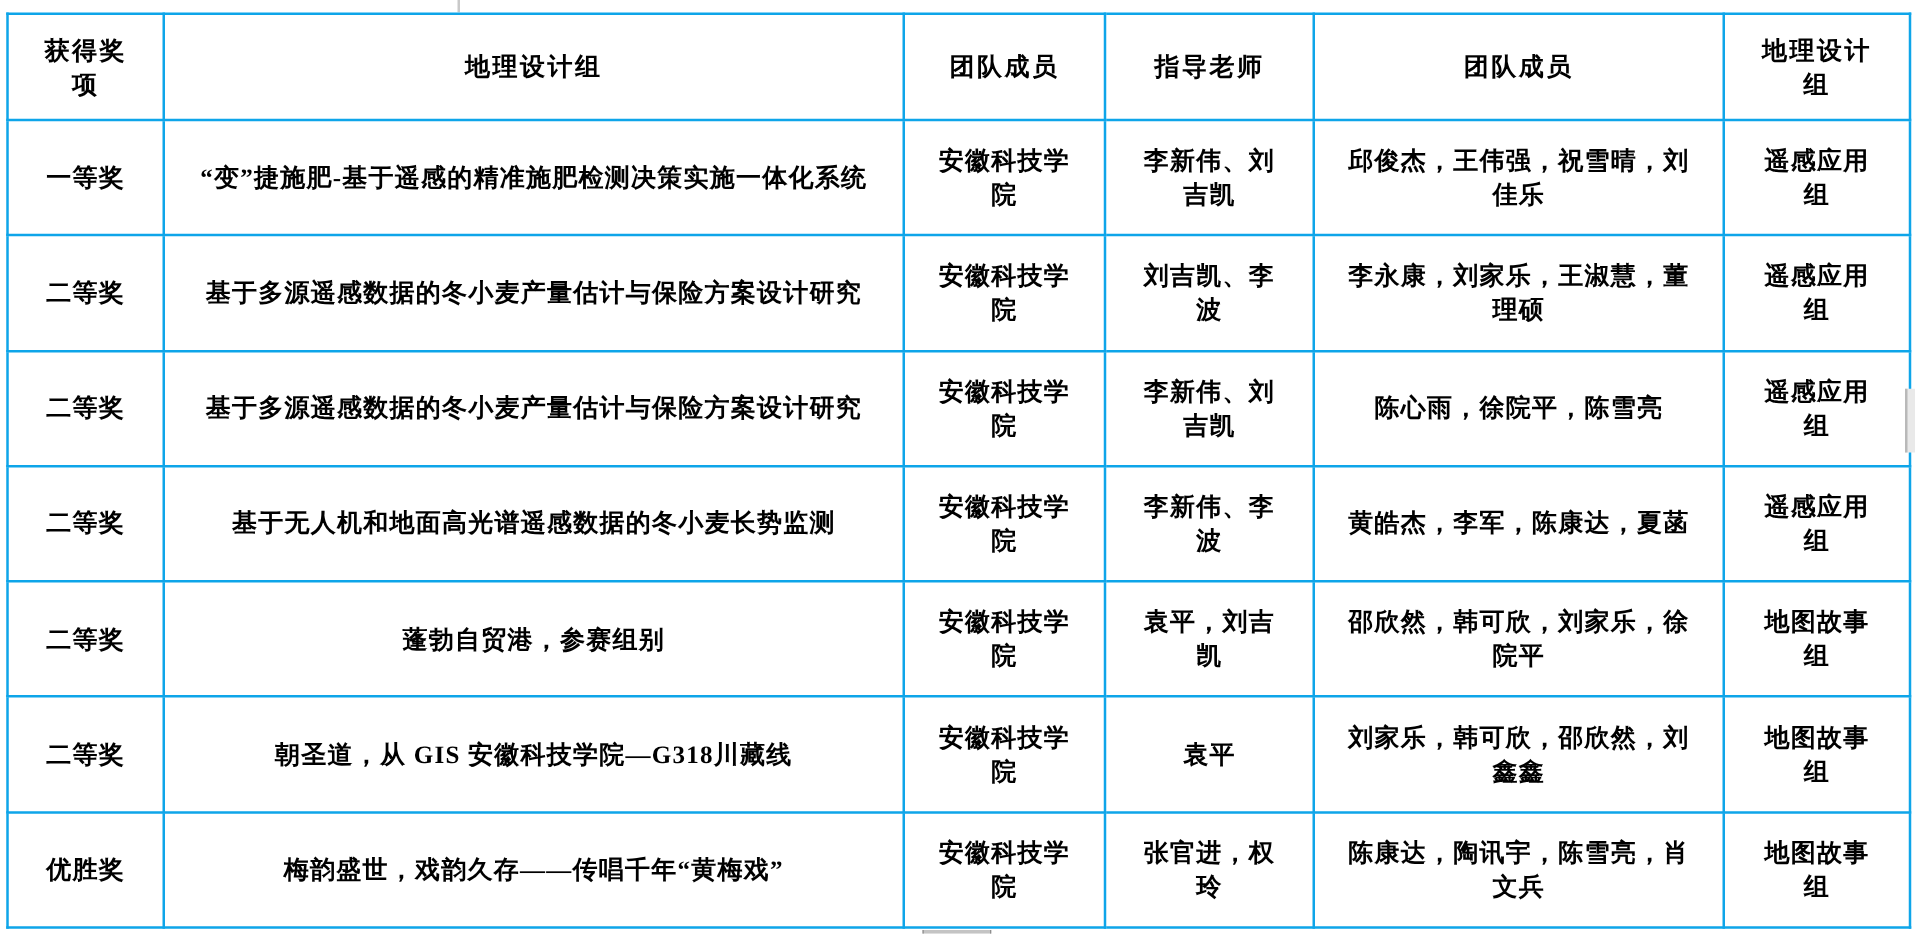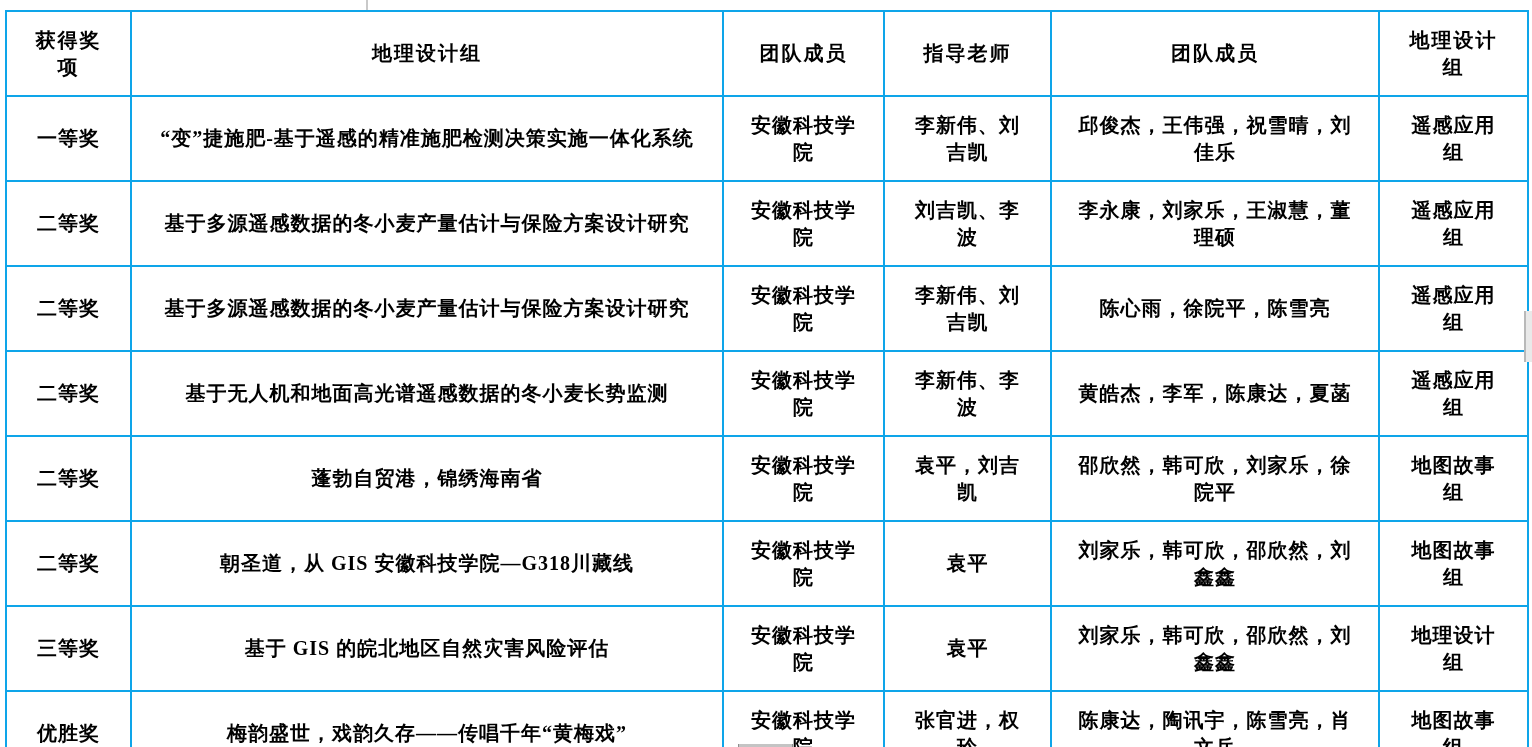--- a/index.html
+++ b/index.html
@@ -132,41 +132,33 @@
       <tr>
         <td>二等奖</td>
         <td class="work-cell">基于无人机和地面高光谱遥感数据的冬小麦长势监测</td>
         <td>安徽科技学院</td>
         <td>李新伟、李波</td>
         <td>黄皓杰，李军，陈康达，夏菡</td>
         <td>遥感应用组</td>
       </tr>
       <tr>
         <td>二等奖</td>
-        <td class="work-cell">蓬勃自贸港，锦绣海南省</td>
+        <td class="work-cell">蓬勃自贸港，参赛组别</td>
         <td>安徽科技学院</td>
         <td>袁平，刘吉凯</td>
         <td>邵欣然，韩可欣，刘家乐，徐院平</td>
         <td>地图故事组</td>
       </tr>
       <tr>
         <td>二等奖</td>
         <td class="work-cell">朝圣道，从 GIS 安徽科技学院—G318川藏线</td>
         <td>安徽科技学院</td>
         <td>袁平</td>
         <td>刘家乐，韩可欣，邵欣然，刘鑫鑫</td>
         <td>地图故事组</td>
-      </tr>
-      <tr>
-        <td>三等奖</td>
-        <td class="work-cell">基于 GIS 的皖北地区自然灾害风险评估</td>
-        <td>安徽科技学院</td>
-        <td>袁平</td>
-        <td>刘家乐，韩可欣，邵欣然，刘鑫鑫</td>
-        <td>地理设计组</td>
       </tr>
       <tr>
         <td>优胜奖</td>
         <td class="work-cell">梅韵盛世，戏韵久存——传唱千年“黄梅戏”</td>
         <td>安徽科技学院</td>
         <td>张官进，权玲</td>
         <td>陈康达，陶讯宇，陈雪亮，肖文兵</td>
         <td>地图故事组</td>
       </tr>
     </tbody>

